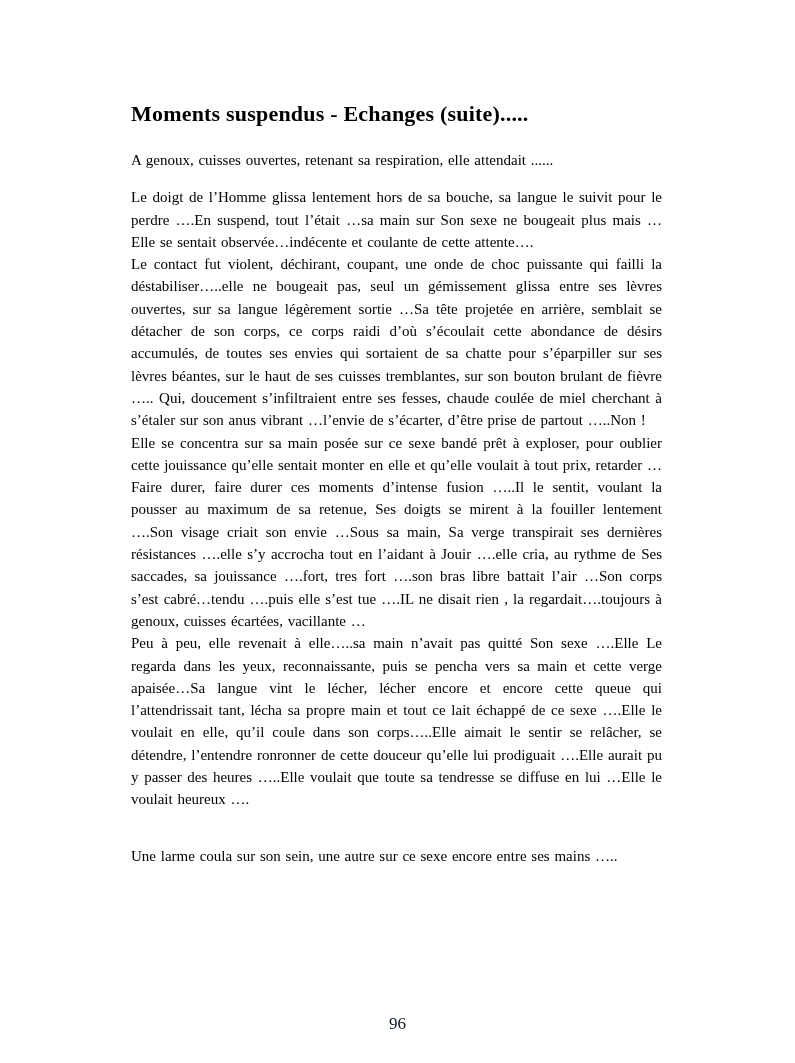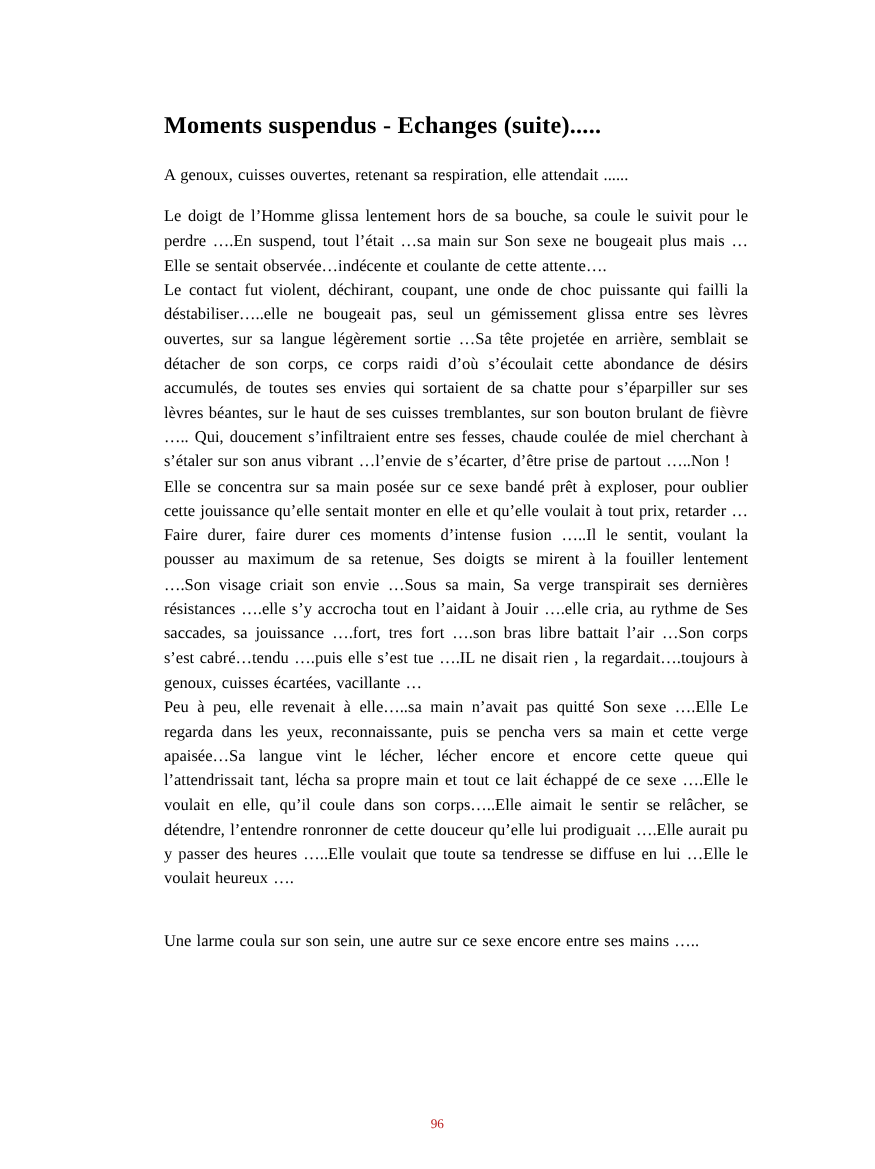--- a/index.html
+++ b/index.html
@@ -11,21 +11,21 @@
     position: relative;
     width: 795px;
     height: 1063px;
     background: #ffffff;
     color: #000000;
     font-family: "Liberation Serif", "DejaVu Serif", serif;
     overflow: hidden;
   }
   .content {
     position: absolute;
-    left: 149px;
+    left: 131px;
     top: 100px;
     width: 531px;
   }
   .doc-title {
     font-family: "Liberation Serif", "DejaVu Serif", serif;
     font-weight: bold;
     font-size: 22px;
     line-height: 28px;
     margin: 0 0 21px 0;
     letter-spacing: 0.2px;
@@ -42,35 +42,35 @@
   }
   .gap-before-lg {
     margin-top: 34px;
   }
   .page-number {
     position: absolute;
     top: 1014px;
     left: 0;
     width: 100%;
     text-align: center;
-    font-size: 12px;
-    color: #b91c1c;
+    font-size: 17px;
+    color: #0f172a;
     font-family: "Liberation Serif", "DejaVu Serif", serif;
   }
 </style>
 </head>
 <body>
 
 <div class="page">
   <div class="content">
     <h1 class="doc-title">Moments suspendus - Echanges (suite).....</h1>
 
     <p class="para">A genoux, cuisses ouvertes, retenant sa respiration, elle attendait ......</p>
 
-    <p class="para gap-before-sm">Le doigt de l’Homme glissa lentement hors de sa bouche, sa coule le suivit pour le perdre ….En suspend, tout l’était …sa main sur Son sexe ne bougeait plus mais …Elle se sentait observée…indécente et coulante de cette attente….</p>
+    <p class="para gap-before-sm">Le doigt de l’Homme glissa lentement hors de sa bouche, sa langue le suivit pour le perdre ….En suspend, tout l’était …sa main sur Son sexe ne bougeait plus mais …Elle se sentait observée…indécente et coulante de cette attente….</p>
 
     <p class="para">Le contact fut violent, déchirant, coupant,  une onde de choc puissante qui failli la déstabiliser…..elle ne bougeait pas, seul un gémissement glissa entre ses lèvres ouvertes, sur sa langue légèrement sortie …Sa tête projetée en arrière, semblait se détacher de son corps, ce corps raidi d’où s’écoulait cette abondance de désirs accumulés, de toutes ses envies qui sortaient de sa chatte pour s’éparpiller sur ses lèvres béantes, sur le haut de ses cuisses tremblantes, sur son bouton brulant de fièvre ….. Qui, doucement s’infiltraient entre ses fesses, chaude coulée  de miel cherchant à s’étaler sur son anus vibrant …l’envie de s’écarter, d’être prise de partout  …..Non !</p>
 
     <p class="para">Elle se concentra sur sa main posée  sur ce sexe bandé prêt à exploser, pour oublier cette jouissance qu’elle sentait monter en elle  et qu’elle voulait à tout prix, retarder …Faire durer, faire durer ces moments d’intense fusion …..Il le sentit, voulant la pousser au maximum de sa retenue, Ses doigts se mirent à la fouiller lentement ….Son visage criait son envie …Sous sa main, Sa verge transpirait ses dernières résistances ….elle s’y accrocha tout en l’aidant à Jouir ….elle cria, au rythme de Ses saccades, sa jouissance ….fort, tres fort ….son bras libre battait l’air …Son corps s’est cabré…tendu ….puis elle s’est tue ….IL ne disait rien , la regardait….toujours à genoux, cuisses écartées, vacillante …</p>
 
     <p class="para">Peu à peu, elle revenait à elle…..sa main n’avait pas quitté Son sexe ….Elle Le regarda dans les yeux, reconnaissante, puis se pencha vers sa main et cette verge apaisée…Sa langue vint le lécher, lécher encore et encore cette queue qui l’attendrissait tant, lécha sa propre main et tout ce lait échappé de ce sexe ….Elle le voulait en elle, qu’il coule dans son corps…..Elle aimait le sentir se relâcher, se détendre, l’entendre ronronner de cette douceur qu’elle lui prodiguait ….Elle aurait pu y passer des heures …..Elle voulait que toute sa tendresse se diffuse en lui …Elle le voulait heureux ….</p>
 
 
     <p class="para gap-before-lg">Une larme coula sur son sein, une autre sur ce sexe encore entre ses mains …..</p>
   </div>

